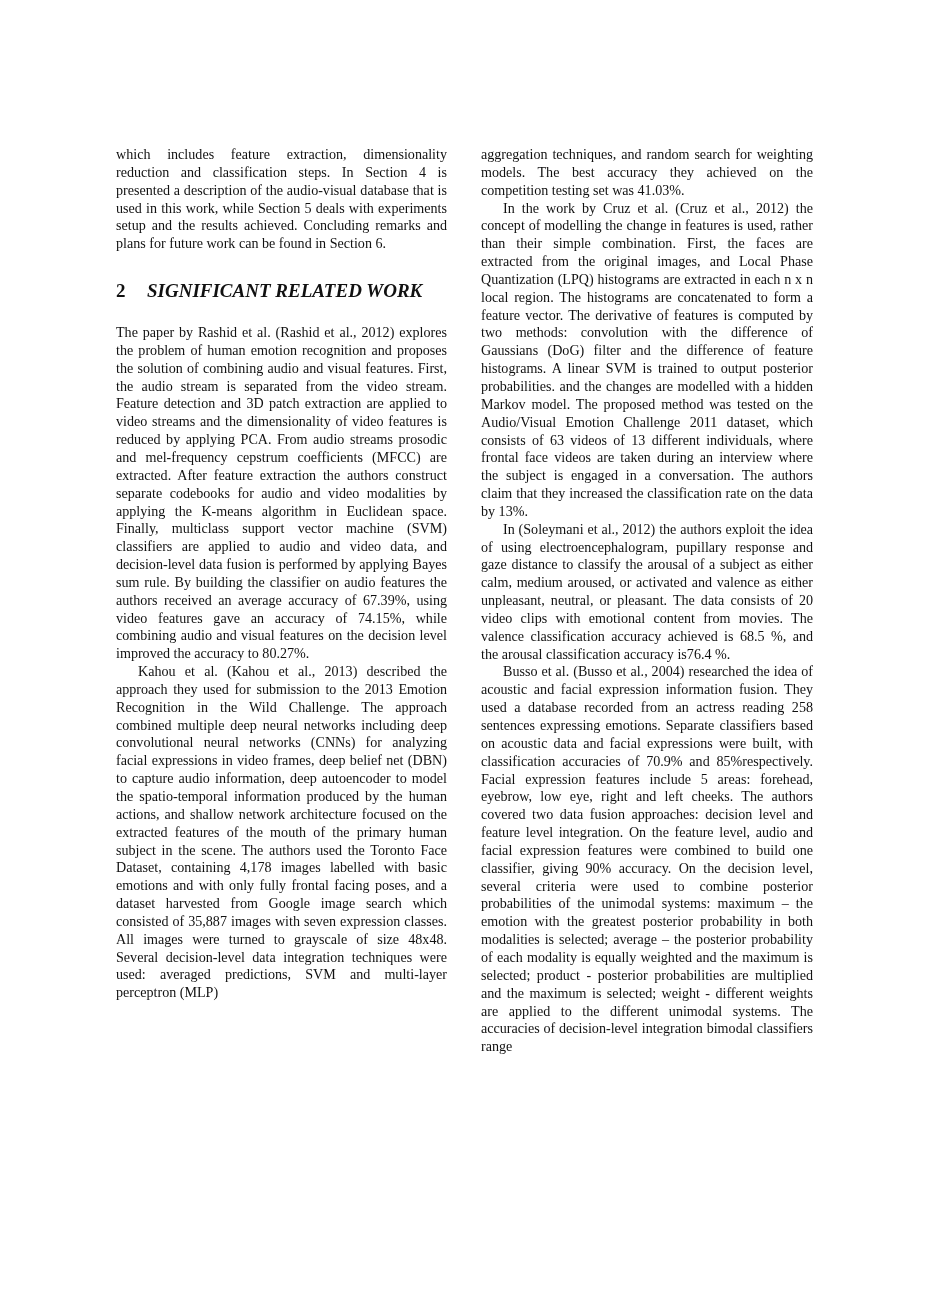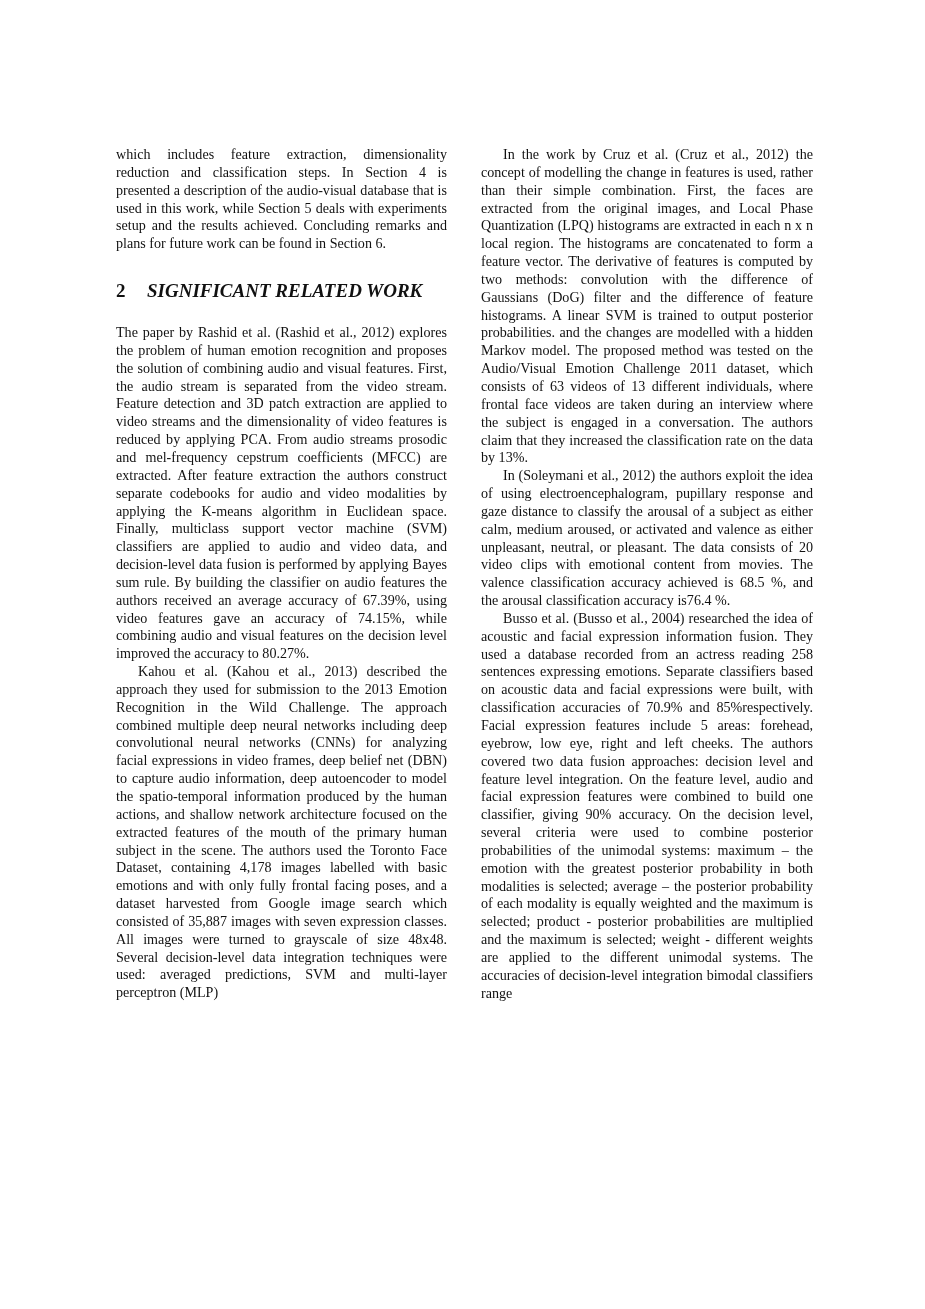--- a/index.html
+++ b/index.html
@@ -42,18 +42,19 @@
     <div class="section-heading">
       <span class="num">2</span>
       <span class="title">SIGNIFICANT RELATED WORK</span>
     </div>
 
     <p>The paper by Rashid et al. (Rashid et al., 2012) explores the problem of human emotion recognition and proposes the solution of combining audio and visual features. First, the audio stream is separated from the video stream. Feature detection and 3D patch extraction are applied to video streams and the dimensionality of video features is reduced by applying PCA. From audio streams prosodic and mel-frequency cepstrum coefficients (MFCC) are extracted. After feature extraction the authors construct separate codebooks for audio and video modalities by applying the K-means algorithm in Euclidean space. Finally, multiclass support vector machine (SVM) classifiers are applied to audio and video data, and decision-level data fusion is performed by applying Bayes sum rule. By building the classifier on audio features the authors received an average accuracy of 67.39%, using video features gave an accuracy of 74.15%, while combining audio and visual features on the decision level improved the accuracy to 80.27%.</p>
     <p class="indent">Kahou et al. (Kahou et al., 2013) described the approach they used for submission to the 2013 Emotion Recognition in the Wild Challenge. The approach combined multiple deep neural networks including deep convolutional neural networks (CNNs) for analyzing facial expressions in video frames, deep belief net (DBN) to capture audio information, deep autoencoder to model the spatio-temporal information produced by the human actions, and shallow network architecture focused on the extracted features of the mouth of the primary human subject in the scene. The authors used the Toronto Face Dataset, containing 4,178 images labelled with basic emotions and with only fully frontal facing poses, and a dataset harvested from Google image search which consisted of 35,887 images with seven expression classes. All images were turned to grayscale of size 48x48. Several decision-level data integration techniques were used: averaged predictions, SVM and multi-layer perceptron (MLP)</p>
   </div>
 
   <div class="col col-right">
+    <p>aggregation techniques, and random search for weighting models. The best accuracy they achieved on the competition testing set was 41.03%.</p>
     <p class="indent">In the work by Cruz et al. (Cruz et al., 2012) the concept of modelling the change in features is used, rather than their simple combination. First, the faces are extracted from the original images, and Local Phase Quantization (LPQ) histograms are extracted in each n x n local region. The histograms are concatenated to form a feature vector. The derivative of features is computed by two methods: convolution with the difference of Gaussians (DoG) filter and the difference of feature histograms. A linear SVM is trained to output posterior probabilities. and the changes are modelled with a hidden Markov model. The proposed method was tested on the Audio/Visual Emotion Challenge 2011 dataset, which consists of 63 videos of 13 different individuals, where frontal face videos are taken during an interview where the subject is engaged in a conversation. The authors claim that they increased the classification rate on the data by 13%.</p>
     <p class="indent">In (Soleymani et al., 2012) the authors exploit the idea of using electroencephalogram, pupillary response and gaze distance to classify the arousal of a subject as either calm, medium aroused, or activated and valence as either unpleasant, neutral, or pleasant. The data consists of 20 video clips with emotional content from movies. The valence classification accuracy achieved is 68.5 %, and the arousal classification accuracy is76.4 %.</p>
     <p class="indent">Busso et al. (Busso et al., 2004) researched the idea of acoustic and facial expression information fusion. They used a database recorded from an actress reading 258 sentences expressing emotions. Separate classifiers based on acoustic data and facial expressions were built, with classification accuracies of 70.9% and 85%respectively. Facial expression features include 5 areas: forehead, eyebrow, low eye, right and left cheeks. The authors covered two data fusion approaches: decision level and feature level integration. On the feature level, audio and facial expression features were combined to build one classifier, giving 90% accuracy. On the decision level, several criteria were used to combine posterior probabilities of the unimodal systems: maximum – the emotion with the greatest posterior probability in both modalities is selected; average – the posterior probability of each modality is equally weighted and the maximum is selected; product - posterior probabilities are multiplied and the maximum is selected; weight - different weights are applied to the different unimodal systems. The accuracies of decision-level integration bimodal classifiers range</p>
   </div>
 
 </div>
 
 </body></html>

